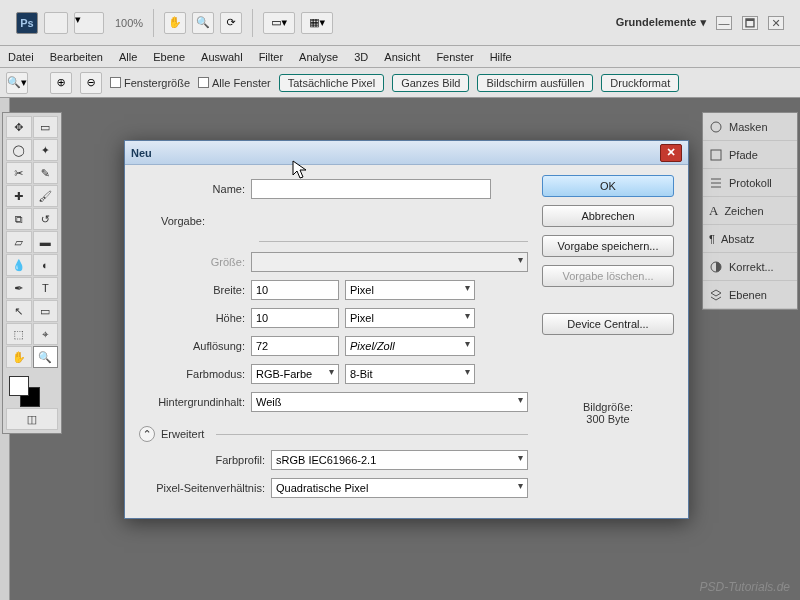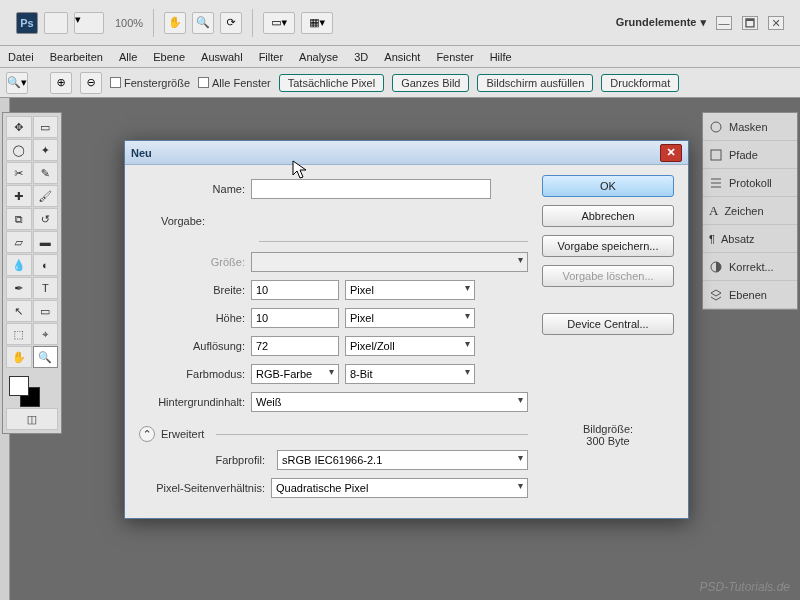--- a/index.html
+++ b/index.html
@@ -65,21 +65,21 @@
 
 .groupline { border-top:1px solid #b8b8b8; position:relative; margin:6px 0 6px 120px;}
 
 .dbtn { height:22px; background:linear-gradient(#fefefe,#e2e2e2); border:1px solid #8a8a8a; border-radius:3px; color:#222;}
 .dbtn.primary { background:linear-gradient(#d9eeff,#a7d3f4); border-color:#4b8bc9;}
 .dbtn:disabled{ color:#9a9a9a;}
 
 .erw { display:flex; align-items:center; gap:6px; color:#333; margin:10px 0 4px;}
 .erw .chev{width:16px;height:16px;border:1px solid #999;border-radius:8px;display:flex;align-items:center;justify-content:center;background:#f5f5f5;}
 
-.sizeinfo{ text-align:center; color:#333; margin-top:80px;}
+.sizeinfo{ text-align:center; color:#333; margin-top:58px;}
 
 .cursor { position:absolute; left:292px; top:160px; pointer-events:none; z-index:1000;}
 .watermark{position:absolute;right:10px;bottom:6px;color:#8b8b8b;font-style:italic;font-size:12px;}
 </style>
 </head>
 <body>
 
 <div class="appbar">
   <div class="ps">Ps</div>
   <div class="slot"></div>
@@ -259,41 +259,41 @@
         <div class="selwrap" style="width:130px;"><input class="sel" style="width: 100%;" value="Pixel"></div>
       </div>
       <div class="formrow">
         <div class="label">Höhe:</div>
         <input type="text" style="width: 88px; flex: 0 0 auto;" value="10">
         <div class="selwrap" style="width:130px;"><input class="sel" style="width: 100%;" value="Pixel"></div>
       </div>
       <div class="formrow">
         <div class="label">Auflösung:</div>
         <input type="text" style="width: 88px; flex: 0 0 auto;" value="72">
-        <div class="selwrap" style="width:130px;"><input class="sel" style="width: 100%;" value="Pixel/Zoll"></div>
+        <div class="selwrap" style="width:130px;"><input class="sel" style="width: 100%; font-style: italic;" value="Pixel/Zoll"></div>
       </div>
       <div class="formrow">
         <div class="label">Farbmodus:</div>
         <div class="selwrap" style="width:88px;"><input class="sel" style="width: 100%;" value="RGB-Farbe"></div>
         <div class="selwrap" style="width:130px;"><input class="sel" style="width: 100%;" value="8-Bit"></div>
       </div>
       <div class="formrow">
         <div class="label">Hintergrundinhalt:</div>
         <div class="selwrap" style="flex:1;"><input class="sel" style="width: 100%;" value="Weiß"></div>
       </div>
 
       <div class="erw">
         <div class="chev">⌃</div>
         <span>Erweitert</span>
         <div style="flex:1;border-top:1px solid #b8b8b8;margin-left:6px;"></div>
       </div>
 
       <div class="formrow">
         <div class="label" style="width:126px;">Farbprofil:</div>
-        <div class="selwrap" style="flex:1;margin-left:6px;"><input class="sel" style="width: 100%;" value="sRGB IEC61966-2.1"></div>
+        <div class="selwrap" style="flex:1;"><input class="sel" style="width: 100%;" value="sRGB IEC61966-2.1"></div>
       </div>
       <div class="formrow">
         <div class="label" style="width:126px;">Pixel-Seitenverhältnis:</div>
         <div class="selwrap" style="flex:1;"><input class="sel" style="width: 100%;" value="Quadratische Pixel"></div>
       </div>
     </div>
 
     <div class="rightcol">
       <button class="dbtn primary">OK</button>
       <button class="dbtn">Abbrechen</button>

